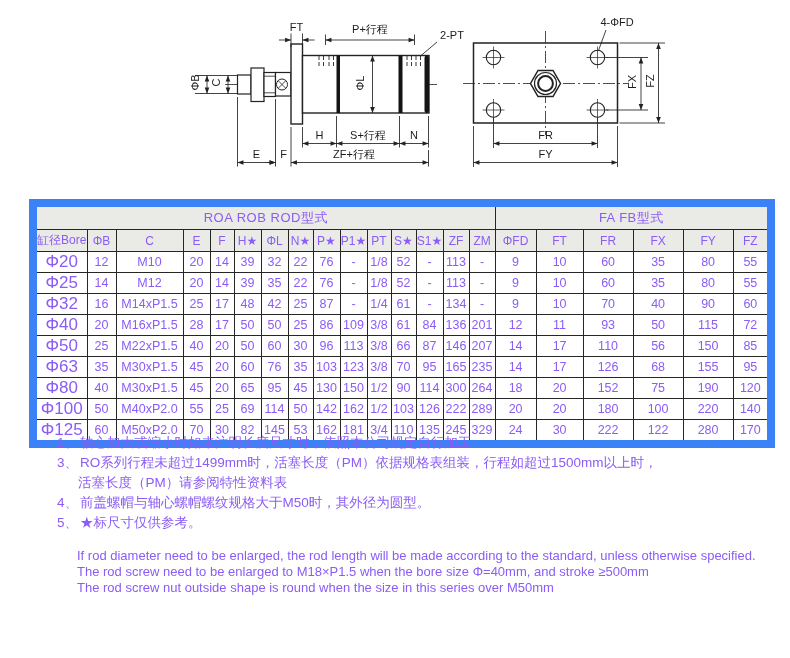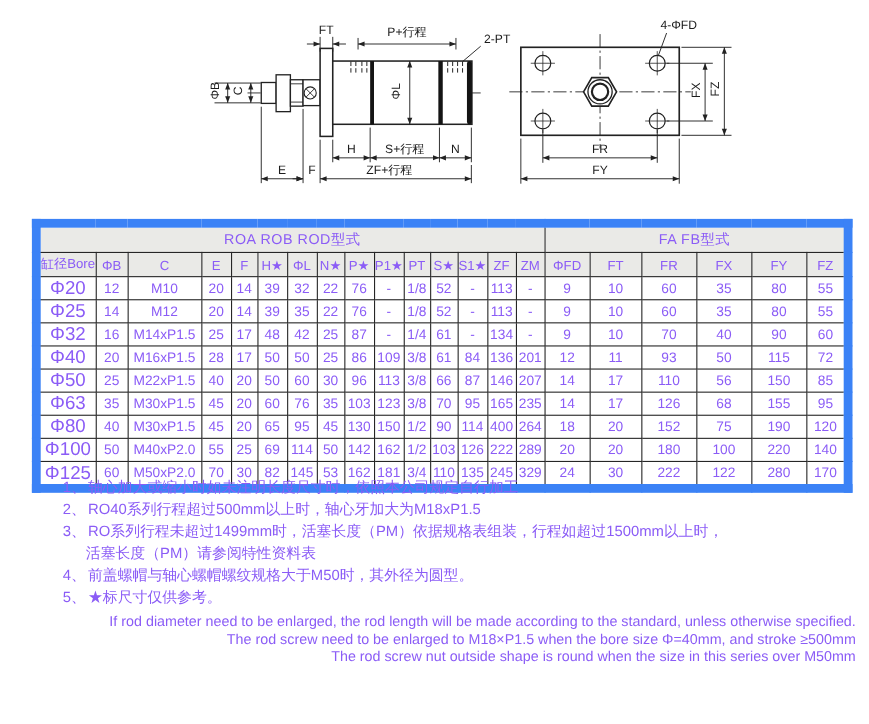--- a/index.html
+++ b/index.html
@@ -27,21 +27,21 @@
   table.spec tbody td:first-child { font-size:17px; }
 
   
   .remarks { position:absolute; left:30px; top:428px; width:748px; }
   .remarks-heading { font-size:15px; font-weight:bold; height:22px; }
   .remarks-heading .cn { letter-spacing:1px; }
   .remarks-heading .en { font-family:"Liberation Serif", serif; letter-spacing:2.5px; }
   .r-items { margin-top:5px; padding-left:27px; font-size:13.5px; line-height:20px; }
   .r-item .r-num { margin-right:2px; }
   .r-cont { padding-left:21px; }
-  .r-english { margin-top:4px; padding-left:47px; font-size:13px; line-height:16px;text-align:right; }
+  .r-english { margin-top:15px; padding-left:47px; font-size:13px; line-height:16px; }
 </style>
 </head>
 <body>
 
 <div class="page">
 
   <svg class="diagrams" width="790" height="196" viewBox="0 0 790 196">
     <defs>
       <marker id="arr" viewBox="0 0 10 10" refX="9.2" refY="5" markerWidth="8" markerHeight="8" orient="auto-start-reverse">
         <path d="M0.5,1.6 L9.2,5 L0.5,8.4 z" fill="#222"></path>
@@ -377,21 +377,21 @@
             <td>45</td>
             <td>20</td>
             <td>65</td>
             <td>95</td>
             <td>45</td>
             <td>130</td>
             <td>150</td>
             <td>1/2</td>
             <td>90</td>
             <td>114</td>
-            <td>400</td>
+            <td>300</td>
             <td>264</td>
             <td>18</td>
             <td>20</td>
             <td>152</td>
             <td>75</td>
             <td>190</td>
             <td>120</td>
           </tr>
           <tr>
             <td>Φ100</td>
@@ -439,21 +439,20 @@
             <td>280</td>
             <td>170</td>
           </tr>
         </tbody>
     </table>
   </div>
 
   <div class="remarks">
     <div class="r-items">
       <div class="r-item"><span class="r-num">1、</span><span>轴心加大或缩小时如未注明长度尺寸时，依照本公司规定自行加工</span></div>
-      <div class="r-item"><span class="r-num">2、</span><span>RO40系列行程超过500mm以上时，轴心牙加大为M18xP1.5</span></div>
       <div class="r-item"><span class="r-num">3、</span><span>RO系列行程未超过1499mm时，活塞长度（PM）依据规格表组装，行程如超过1500mm以上时，</span></div>
       <div class="r-item r-cont"><span>活塞长度（PM）请参阅特性资料表</span></div>
       <div class="r-item"><span class="r-num">4、</span><span>前盖螺帽与轴心螺帽螺纹规格大于M50时，其外径为圆型。</span></div>
       <div class="r-item"><span class="r-num">5、</span><span>★标尺寸仅供参考。</span></div>
     </div>
     <div class="r-english">
       <div>If rod diameter need to be enlarged, the rod length will be made according to the standard, unless otherwise specified.</div>
       <div>The rod screw need to be enlarged to M18×P1.5 when the bore size Φ=40mm, and stroke ≥500mm</div>
       <div>The rod screw nut outside shape is round when the size in this series over M50mm</div>
     </div>

